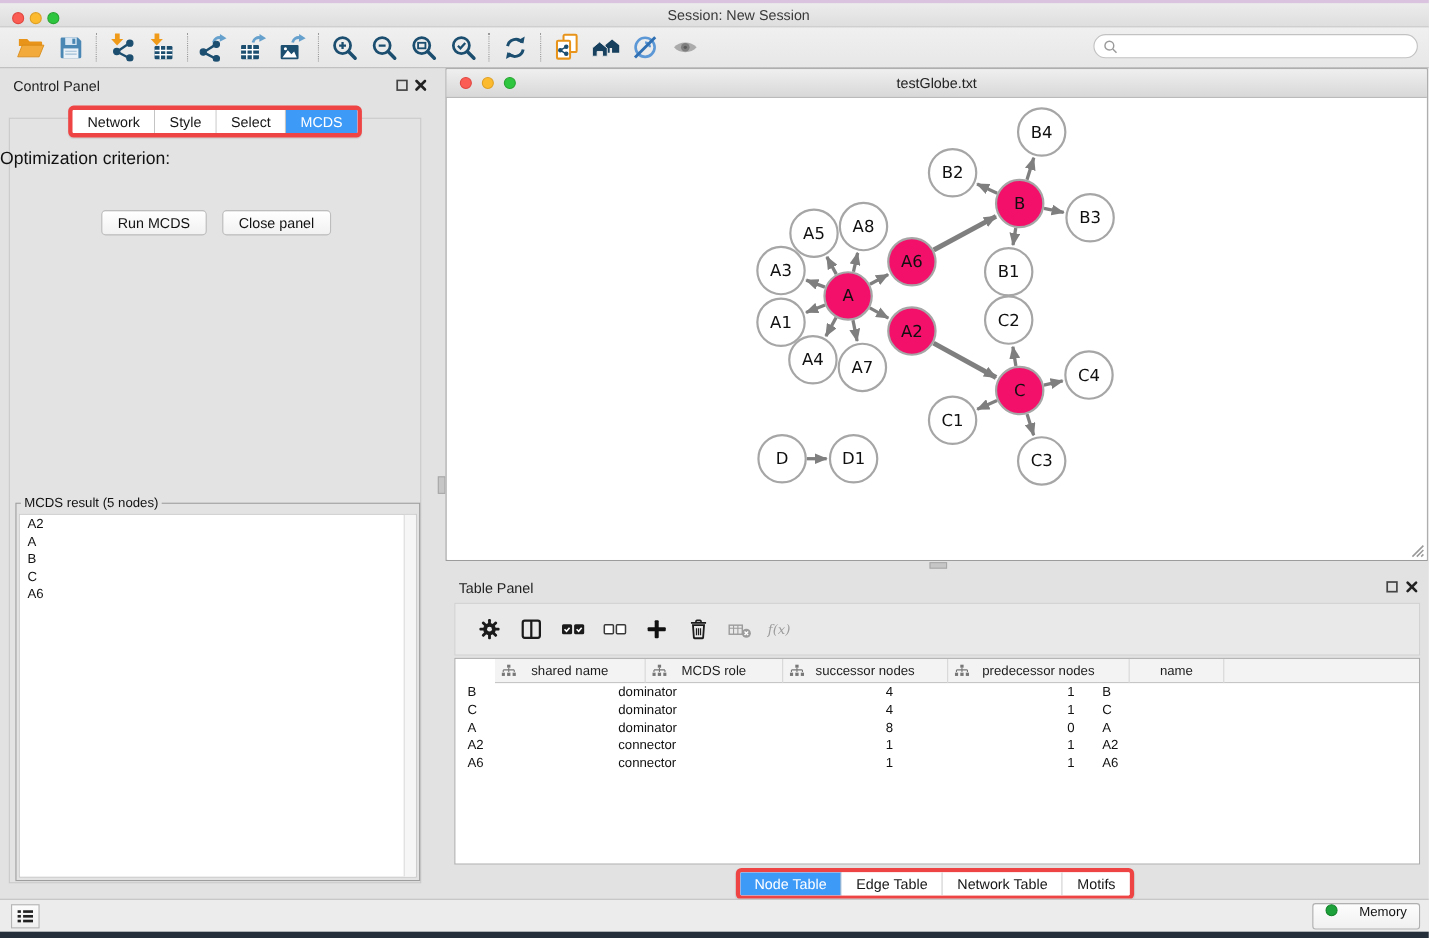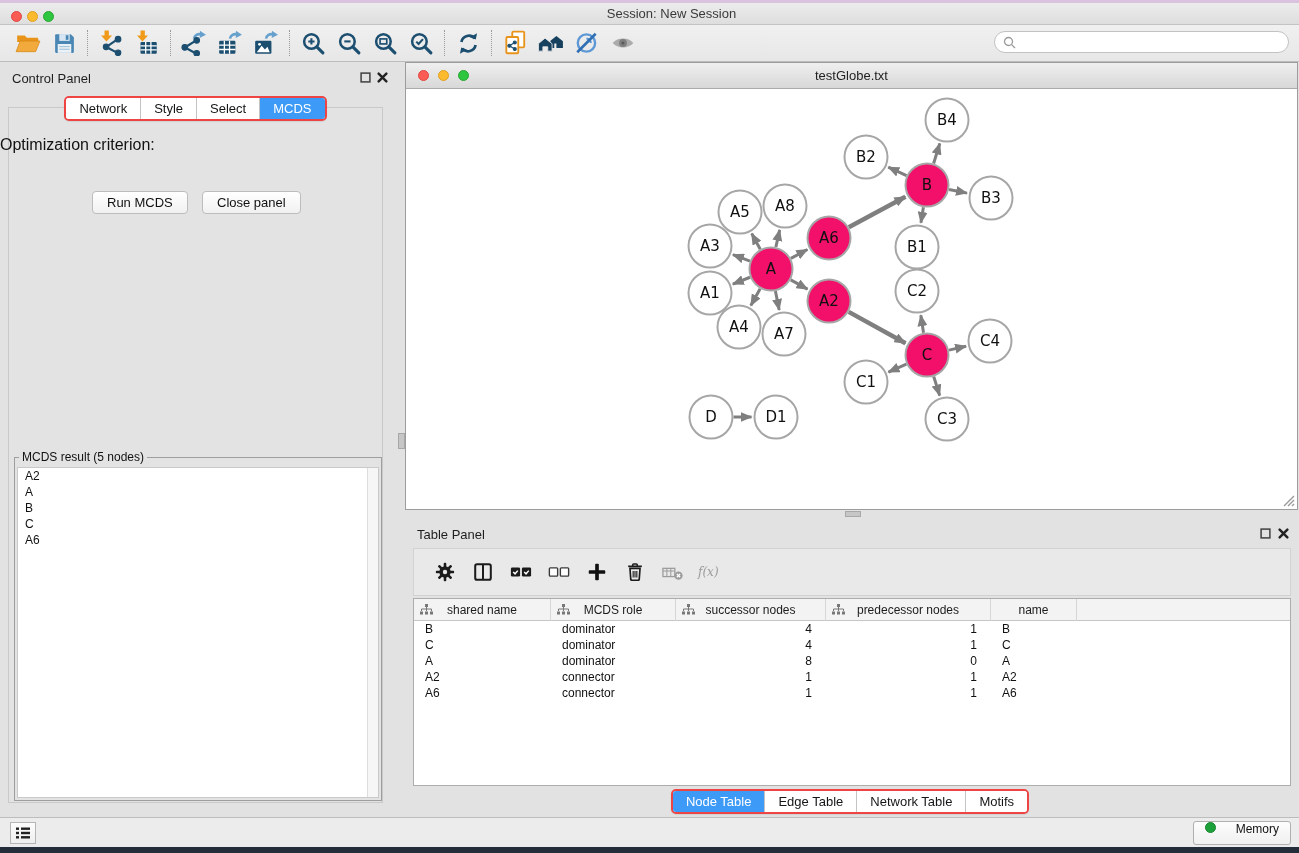--- a/index.html
+++ b/index.html
@@ -29,21 +29,21 @@
     background:#fff; border:1px solid #c2c2c2; border-radius:11px;
     display:flex; align-items:center; padding:0 8px; }
   .searchbox input { border:none; outline:none; flex:1; font-size:12px; margin-left:5px; background:transparent; }
 
   
   .cp-header { position:absolute; left:0; top:62px; width:391px; height:32px; }
   .cp-title, .tp-title { font-size:13px; color:#1e1e1e; position:absolute; left:12px; top:9px; }
   .panel-ctl { position:absolute; top:10px; width:11px; height:11px; }
   .cp-inner { position:absolute; left:8px; top:107px; width:375px; height:696px;
     background:#e3e3e3; border:1px solid #c9c9c9; }
-  .segmented { display:inline-flex; border:2px solid #ef4444; border-radius:5px; overflow:hidden;
+  .segmented { display:inline-flex; border:4px solid #ef4444; border-radius:5px; overflow:hidden;
     background:#fff; box-shadow:0 1px 1px rgba(0,0,0,0.08); }
   .segmented .seg { padding:3px 13px; font-size:13px; color:#161616; background:#fff;
     border-right:1px solid #c4c4c4; white-space:nowrap; }
   .segmented .seg:last-child { border-right:none; }
   .segmented .seg.active { background:#3e9af7; color:#fff; }
   .cp-tabs { position:absolute; left:0; top:96px; width:391px; text-align:center; }
   .opt-label { position:absolute; left:0; top:136px; width:391px; text-align:left; font-size:16px; color:#111; }
   .dropdown { position:absolute; left:44px; top:157px; width:305px; height:23px; background:#fff;
     border:1px solid #a9a9a9; border-radius:4px; display:flex; align-items:center; }
   .dropdown .value { flex:1; font-size:13px; color:#111; padding-left:13px; white-space:nowrap; overflow:hidden; }
@@ -79,21 +79,21 @@
     background:#c6c6c6; border:1px solid #a8a8a8; }
 
   
   .tp-header { position:absolute; left:405px; top:518px; width:894px; height:30px; }
   .tp-toolbar { position:absolute; left:413px; top:548px; width:878px; height:48px;
     background:#e9e9e9; border:1px solid #d2d2d2; display:flex; align-items:center; padding-left:12px; }
   .tp-toolbar .icon-btn { width:38px; }
   .fx { font-family:"DejaVu Serif",serif; font-style:italic; font-size:12px; color:#9b9b9b; padding-left:6px; }
   .datatable { position:absolute; left:413px; top:598px; width:878px; height:188px;
     background:#fff; border:1px solid #adadad; overflow:hidden; }
-  .thead { display:flex; height:22px; background:#f3f3f3; border-bottom:1px solid #c6c6c6; }
+  .thead { display:flex; height:22px; background:#f3f3f3; border-bottom:1px solid #c6c6c6;margin-left:36px; }
   .th { position:relative; display:flex; align-items:center; justify-content:center;
     font-size:12px; color:#1c1c1c; border-right:1px solid #d6d6d6; height:22px; }
   .th svg { position:absolute; left:6px; top:5px; }
   .tr { display:flex; height:16px; }
   .td { font-size:12px; color:#111; line-height:16px; padding:0 11px; white-space:nowrap; }
   .td.num { text-align:right; padding-right:14px; }
   .tp-tabs { position:absolute; left:403px; top:789px; width:894px; text-align:center; }
 
   
   .statusbar { position:absolute; left:0; top:817px; width:100%; height:30px;

